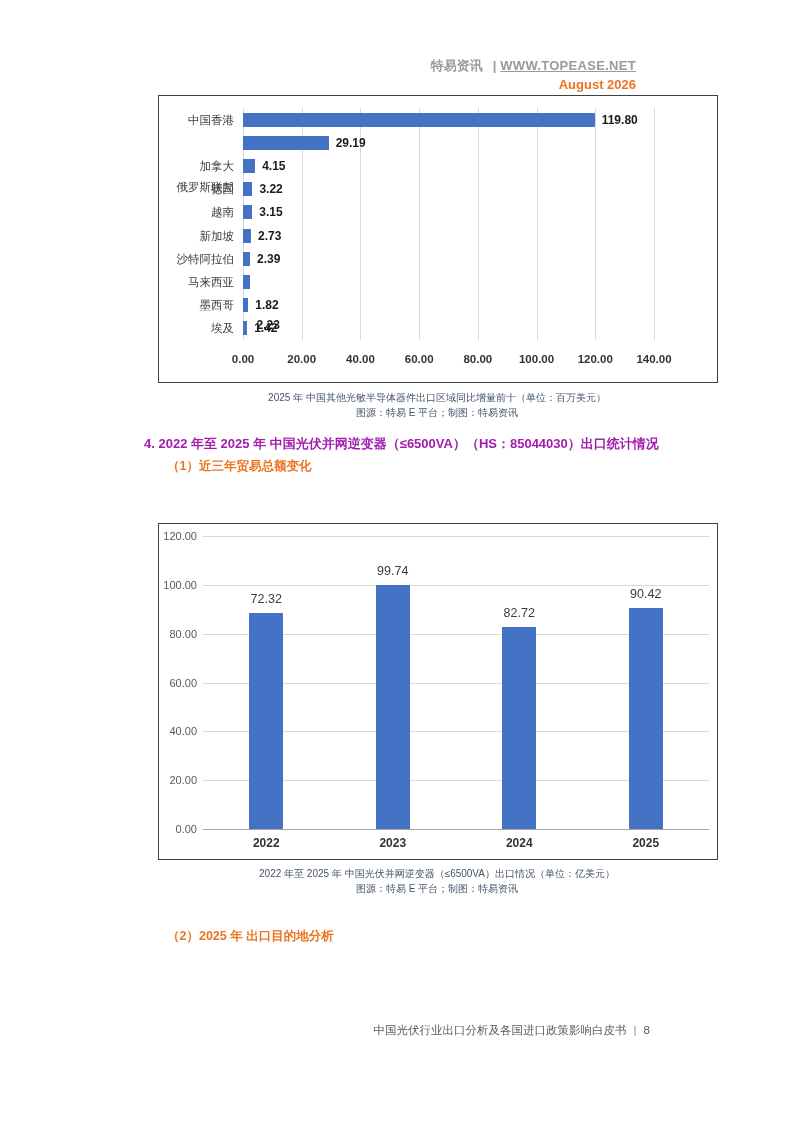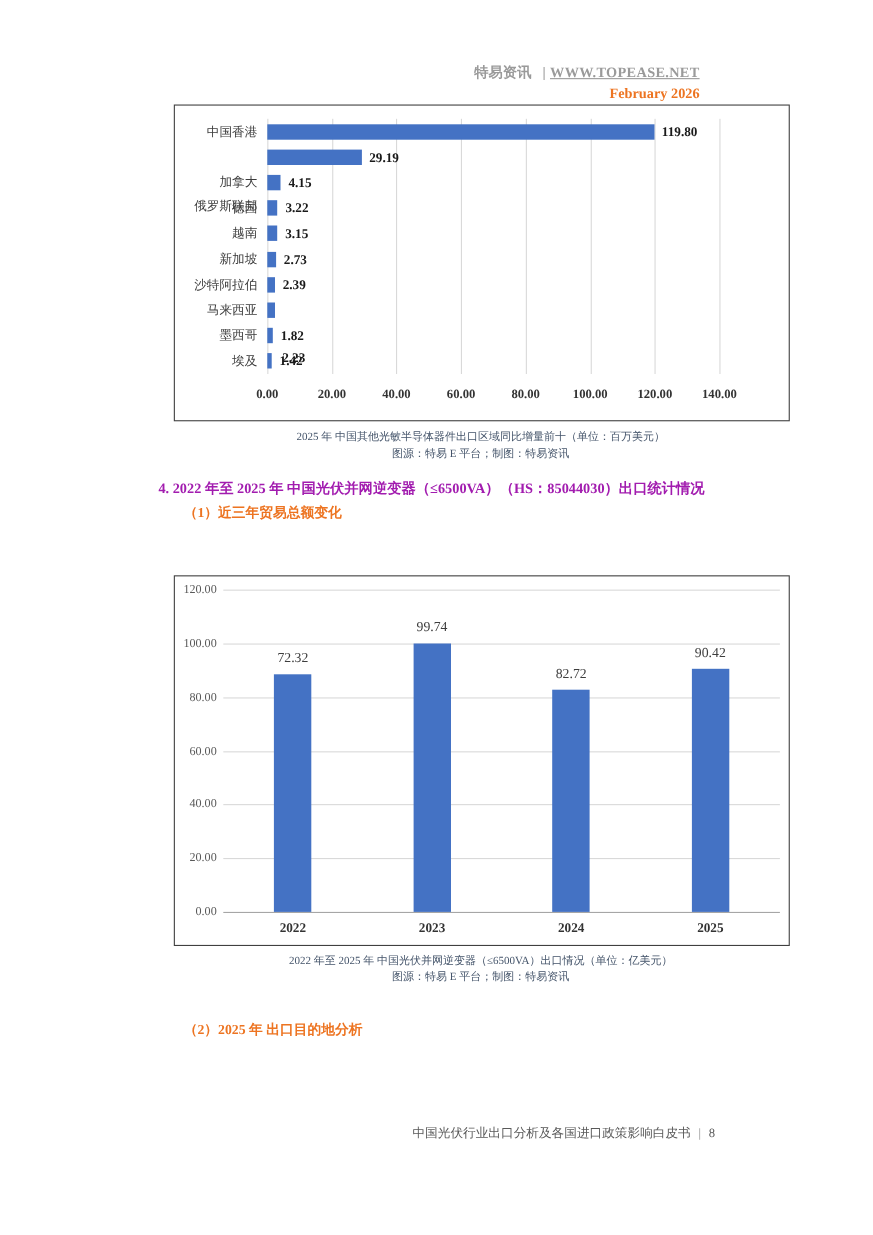--- a/index.html
+++ b/index.html
@@ -1,18 +1,18 @@
 <!DOCTYPE html>
 <html><head>
 <meta charset="utf-8">
 <style>
   html,body{margin:0;padding:0;background:#fff;}
   .page{
     position:relative;width:714px;height:1123px;margin:0 auto;background:#ffffff;
-    font-family:Liberation Serif, serif;overflow:hidden;
+    font-family:Liberation Sans, sans-serif;overflow:hidden;
   }
   
   .hdr-brand{position:absolute;top:57px;right:118px;font-size:13px;font-weight:bold;color:#9a9a9a;white-space:nowrap;}
   .hdr-brand .sep{margin:0 4px 0 10px;color:#9a9a9a;}
   .hdr-brand .url{text-decoration:underline;color:#9a9a9a;letter-spacing:.3px;}
   .hdr-date{position:absolute;top:77px;right:118px;font-size:13px;font-weight:bold;color:#ED7421;}
   
   .chart-box{position:absolute;background:#fff;border:1.5px solid #404040;}
   #chart1-box{left:118px;top:95px;width:558px;height:286px;}
   #chart2-box{left:118px;top:523px;width:558px;height:335px;}
@@ -50,21 +50,21 @@
   .footer .fsep{margin:0 7px;color:#8a8a8a;}
 </style>
 </head>
 <body>
 
 <div class="page">
 
   <div class="hdr-brand">
     <span>特易资讯</span><span class="sep">|</span><span class="url">WWW.TOPEASE.NET</span>
   </div>
-  <div class="hdr-date">February 2026</div>
+  <div class="hdr-date">August 2026</div>
 
   <div class="chart-box" id="chart1-box">
       <div class="h-plot">
         <div class="vgrid" style="left: 0%;"></div>
         <div class="vgrid" style="left: 14.2857%;"></div>
         <div class="vgrid" style="left: 28.5714%;"></div>
         <div class="vgrid" style="left: 42.8571%;"></div>
         <div class="vgrid" style="left: 57.1429%;"></div>
         <div class="vgrid" style="left: 71.4286%;"></div>
         <div class="vgrid" style="left: 85.7143%;"></div>

